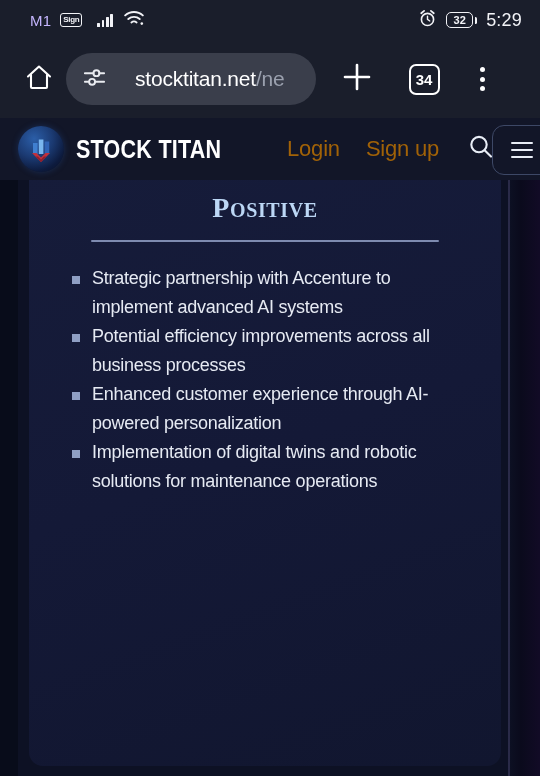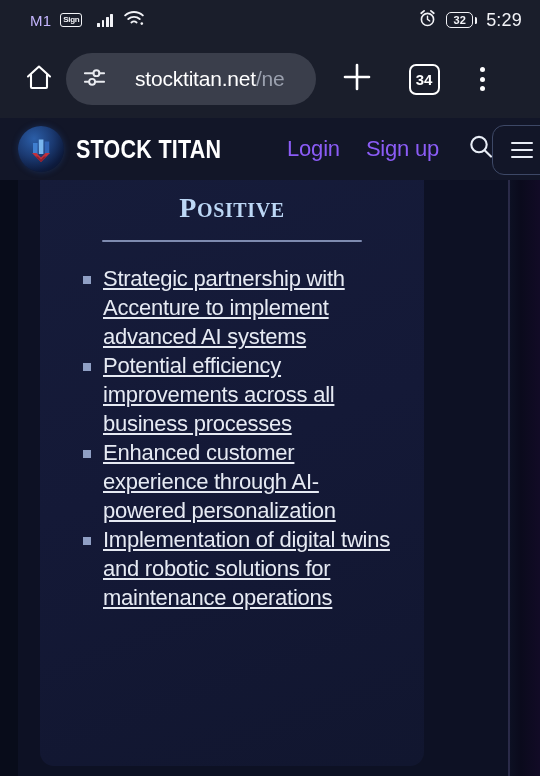--- a/index.html
+++ b/index.html
@@ -226,21 +226,21 @@
     font-family: "Liberation Sans Narrow", "Liberation Sans", sans-serif;
   }
   .nav-links {
     display: flex;
     align-items: center;
     gap: 26px;
     margin-left: 42px;
   }
   .nav-link {
     font-size: 22px;
-    color: #8b5cf6;
+    color: #a16207;
     white-space: nowrap;
     letter-spacing: -0.2px;
   }
   .search-btn {
     margin-left: 24px;
     width: 36px;
     height: 36px;
     display: flex;
     align-items: center;
     justify-content: center;
@@ -291,22 +291,22 @@
     position: absolute;
     right: 30px;
     top: 0;
     bottom: 0;
     width: 2px;
     background: rgba(120,110,170,0.28);
   }
 
   .card {
     position: absolute;
-    left: 40px;
-    width: 384px;
+    left: 29px;
+    width: 472px;
     border-radius: 14px;
     padding: 26px 28px 28px 28px;
   }
   .card-positive {
     top: -14px;
     height: 600px;
     background: linear-gradient(160deg, #161c3a 0%, #141937 48%, #11162f 100%);
   }
 
   .card-title {
@@ -327,26 +327,25 @@
   .divider-positive { background: #7e8bb0; }
 
   .bullet-list {
     list-style: none;
     margin-top: 22px;
     padding-left: 8px;
   }
   .bullet-item {
     position: relative;
     padding-left: 27px;
-    font-size: 22px;
+    font-size: 18px;
     line-height: 29px;
     color: #e6eaf3;
     margin-bottom: 0px;
     letter-spacing: -0.25px;
-    text-decoration: underline;
   }
   .bullet-item + .bullet-item { margin-top: 0px; }
   .bullet-item::before {
     content: "";
     position: absolute;
     left: 7px;
     top: 12px;
     width: 8px;
     height: 8px;
   }

